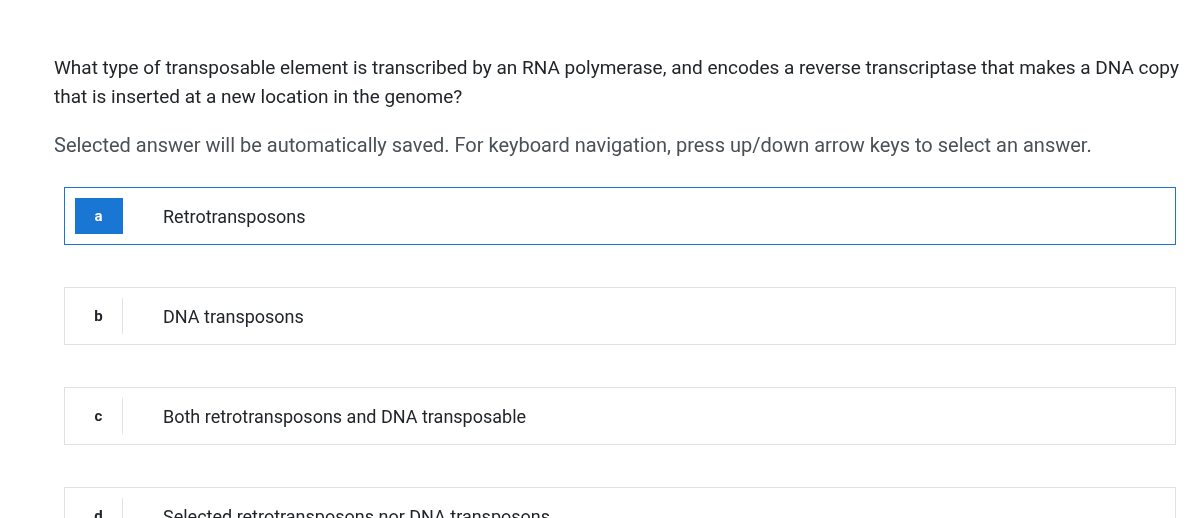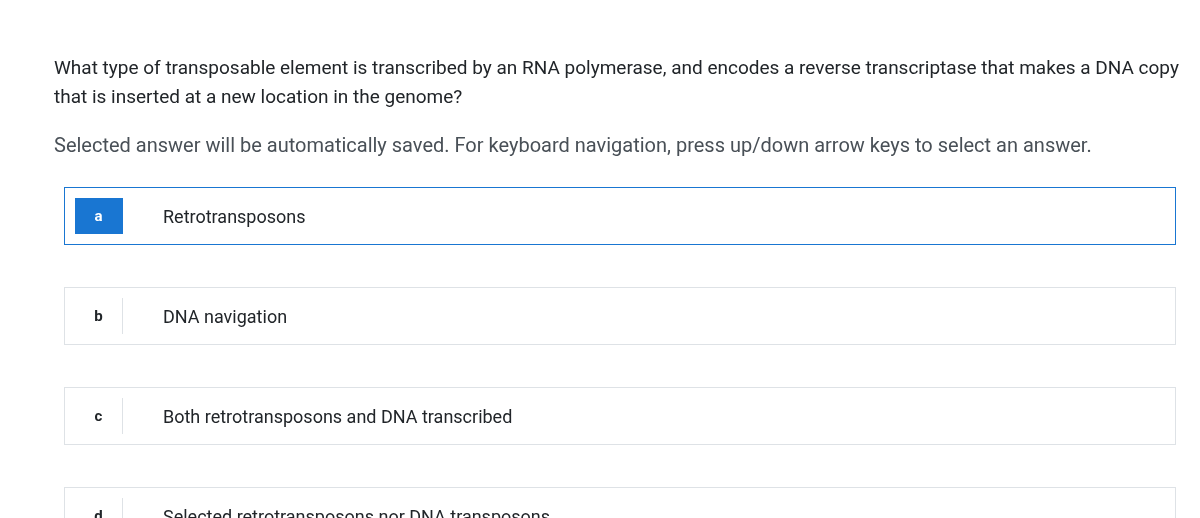--- a/index.html
+++ b/index.html
@@ -69,23 +69,23 @@
 <div class="question-text">What type of transposable element is transcribed by an RNA polymerase, and encodes a reverse transcriptase that makes a DNA copy that is inserted at a new location in the genome?</div>
 <div class="instruction-text">Selected answer will be automatically saved. For keyboard navigation, press up/down arrow keys to select an answer.</div>
 
 <div class="options-list">
   <div class="option selected">
     <div class="option-key">a</div>
     <div class="option-label">Retrotransposons</div>
   </div>
   <div class="option">
     <div class="option-key">b</div>
-    <div class="option-label">DNA navigation</div>
+    <div class="option-label">DNA transposons</div>
   </div>
   <div class="option">
     <div class="option-key">c</div>
-    <div class="option-label">Both retrotransposons and DNA transcribed</div>
+    <div class="option-label">Both retrotransposons and DNA transposable</div>
   </div>
   <div class="option">
     <div class="option-key">d</div>
     <div class="option-label">Selected retrotransposons nor DNA transposons</div>
   </div>
 </div>
 
 </body></html>

